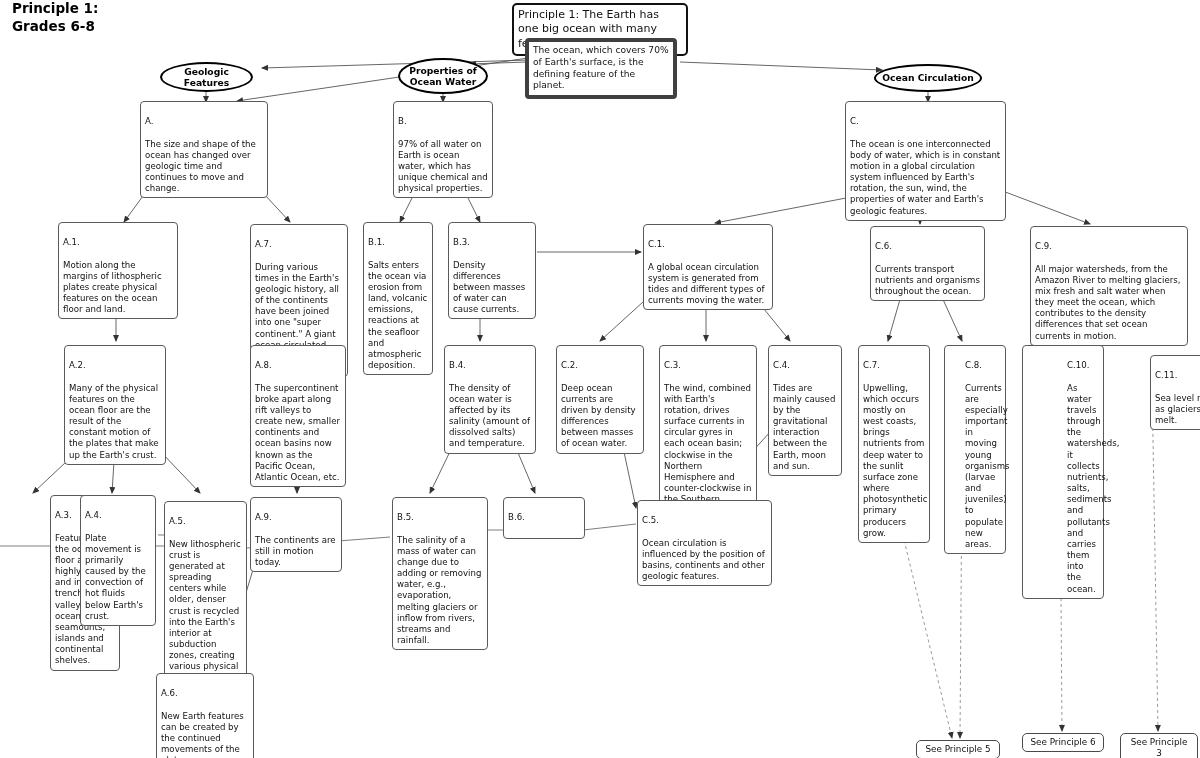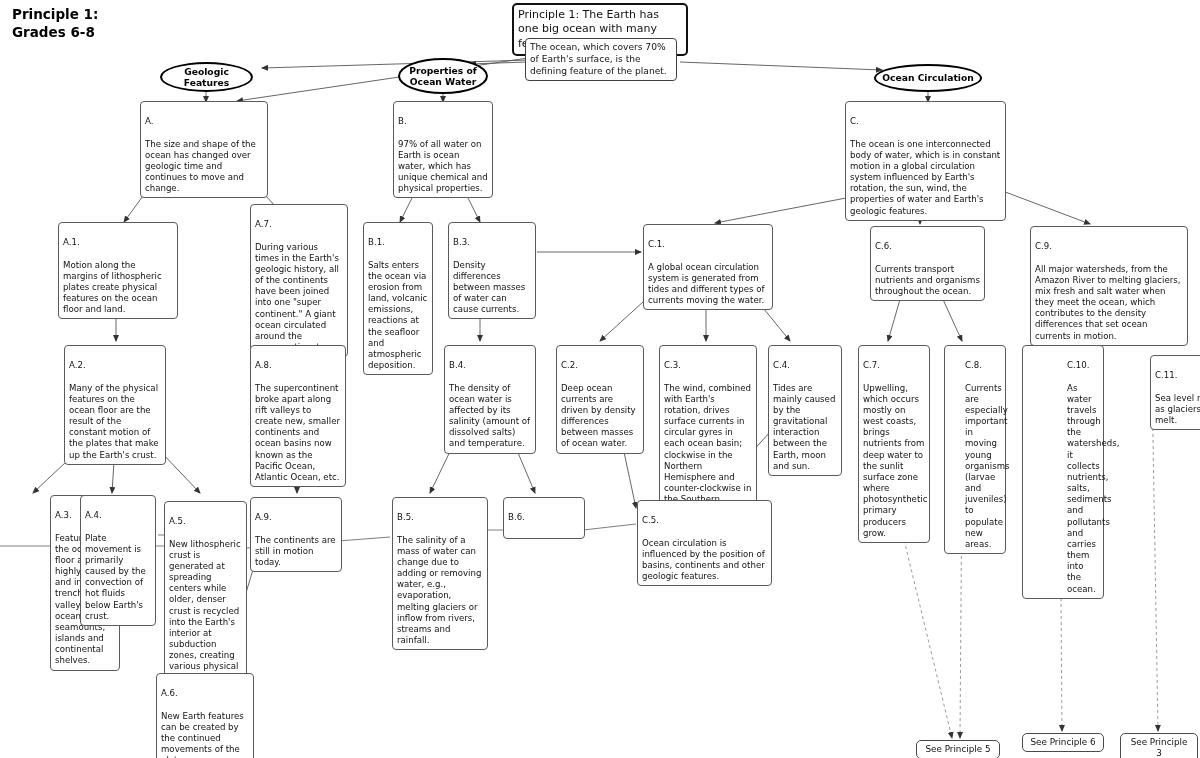--- a/index.html
+++ b/index.html
@@ -23,21 +23,21 @@
     position: absolute;
     left: 0;
     top: 0;
     width: 1200px;
     height: 758px;
     pointer-events: none;
   }
   .title {
     position: absolute;
     left: 12px;
-    top: 6px;
+    top: 0;
     font-size: 13.5px;
     font-weight: bold;
     line-height: 1.32;
     color: #000;
     white-space: pre-line;
   }
   .node {
     position: absolute;
     box-sizing: border-box;
     background: #ffffff;
@@ -49,21 +49,21 @@
     padding: 3px 4px 3px 4px;
     white-space: pre-line;
     z-index: 3;
   }
   .node.root {
     border: 2px solid #111;
     border-radius: 5px;
     font-size: 11px;
   }
   .node.sub {
-    border: 1px solid #404040;
+    border: 4px solid #404040;
     font-size: 9.1px;
   }
   .node.ref {
     border: 1px solid #4a4a4a;
     border-radius: 5px;
     font-size: 8.8px;
     padding: 3px 6px;
     text-align: center;
   }
   .ellipse {
@@ -198,21 +198,21 @@
   </div>
   <div class="node" style="left:845px; top:101px; width:161px;">
     <span>C.</span><br>
     <span>The ocean is one interconnected body of water, which is in constant motion in a global circulation system influenced by Earth's rotation, the sun, wind, the properties of water and Earth's geologic features.</span>
   </div>
 
   <div class="node" style="left:58px; top:222px; width:120px;">
     <span>A.1.</span><br>
     <span>Motion along the margins of lithospheric plates create physical features on the ocean floor and land.</span>
   </div>
-  <div class="node" style="left:250px; top:204px; width:98px;">
+  <div class="node" style="left:250px; top:224px; width:98px;">
     <span>A.7.</span><br>
     <span>During various times in the Earth's geologic history, all of the continents have been joined into one "super continent." A giant ocean circulated around the supercontinent.</span>
   </div>
   <div class="node" style="left:363px; top:222px; width:70px;">
     <span>B.1.</span><br>
     <span>Salts enters the ocean via erosion from land, volcanic emissions, reactions at the seafloor and atmospheric deposition.</span>
   </div>
   <div class="node" style="left:448px; top:222px; width:88px;">
     <span>B.3.</span><br>
     <span>Density differences between masses of water can cause currents.</span>

